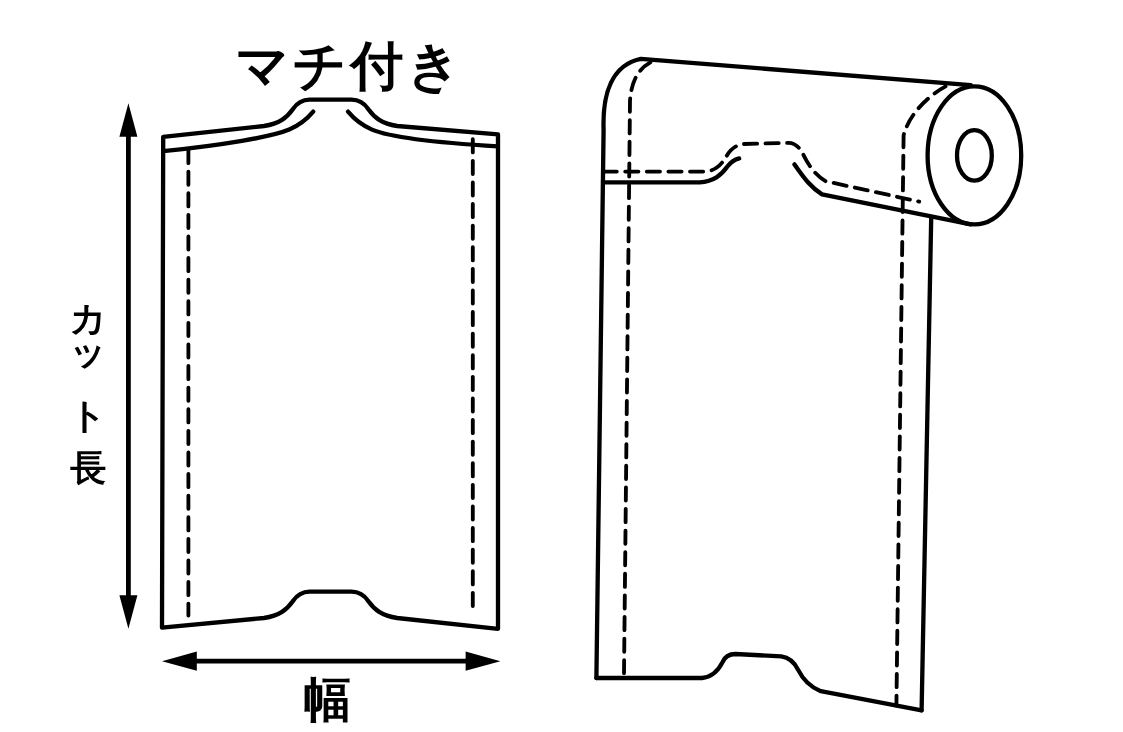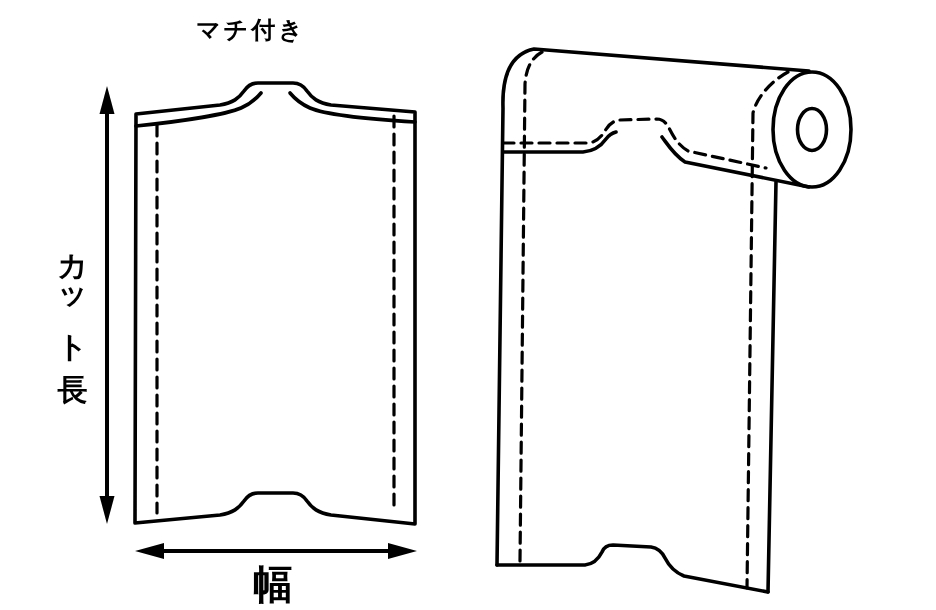--- a/index.html
+++ b/index.html
@@ -15,22 +15,22 @@
   }
   .stage svg { position: absolute; inset: 0; }
   .label {
     position: absolute;
     color: var(--line);
     font-weight: 700;
     line-height: 1.05;
     white-space: nowrap;
   }
   .label-gusset {
-    left: 196px; top: 18px; width: 164px;
-    font-size: 24px;
+    left: 196px; top: 33px; width: 164px;
+    font-size: 44px;
     letter-spacing: 3px;
   }
   .label-cutlength {
     left: 57px; top: 233px;
     writing-mode: vertical-rl;
     text-orientation: upright;
     font-size: 30px;
     letter-spacing: 5px;
   }
   .label-width {

